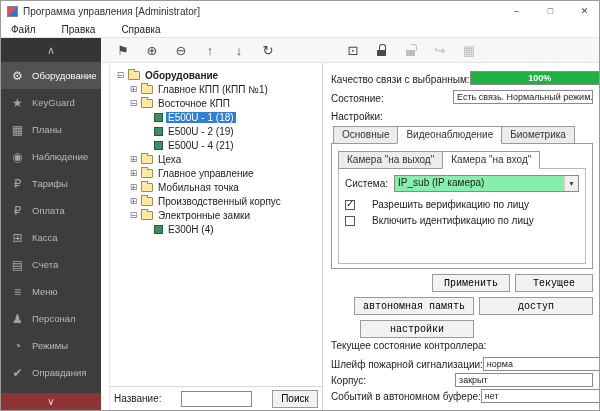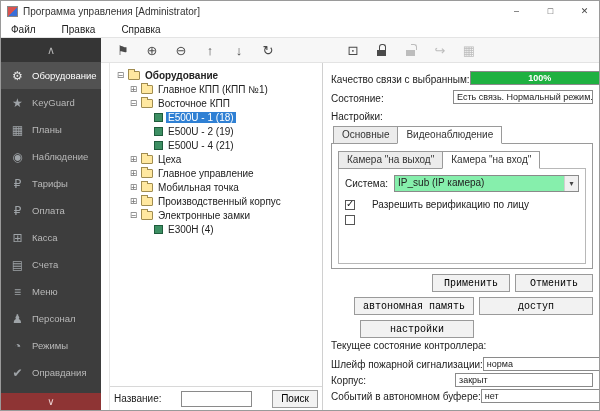--- a/index.html
+++ b/index.html
@@ -338,20 +338,21 @@
           </div>
 
           <div class="plabel-solo">Настройки:</div>
 
           <div class="tabstrip">
 
               <span class="tab">Основные</span>
 
               <span class="tab active">Видеонаблюдение</span>
 
+              <span class="tab">Биометрика</span>
             </div>
 
           <div class="tabpanel">
             <div class="tabstrip sub">
 
                 <span class="tab">Камера "на выход"</span>
 
                 <span class="tab active">Камера "на вход"</span>
               </div>
             <div class="subpanel">
@@ -364,28 +365,29 @@
               </div>
               <div class="checks">
 
                   <label class="checkrow">
                     <span class="cbox checked"></span>
                     <span class="clabel">Разрешить верификацию по лицу</span>
                   </label>
 
                   <label class="checkrow">
                     <span class="cbox"></span>
+                    <span class="clabel">Включить идентификацию по лицу</span>
                   </label>
                 </div>
             </div>
           </div>
 
           <div class="btnrow right">
             <button class="btn">Применить</button>
-            <button class="btn">Отменить</button>
+            <button class="btn">Текущее</button>
           </div>
 
           <div class="btnrow right">
             <button class="btn wide">автономная память</button>
             <button class="btn wide">доступ</button>
           </div>
 
           <div class="btnrow right pad">
             <button class="btn wide">настройки</button>
           </div>

